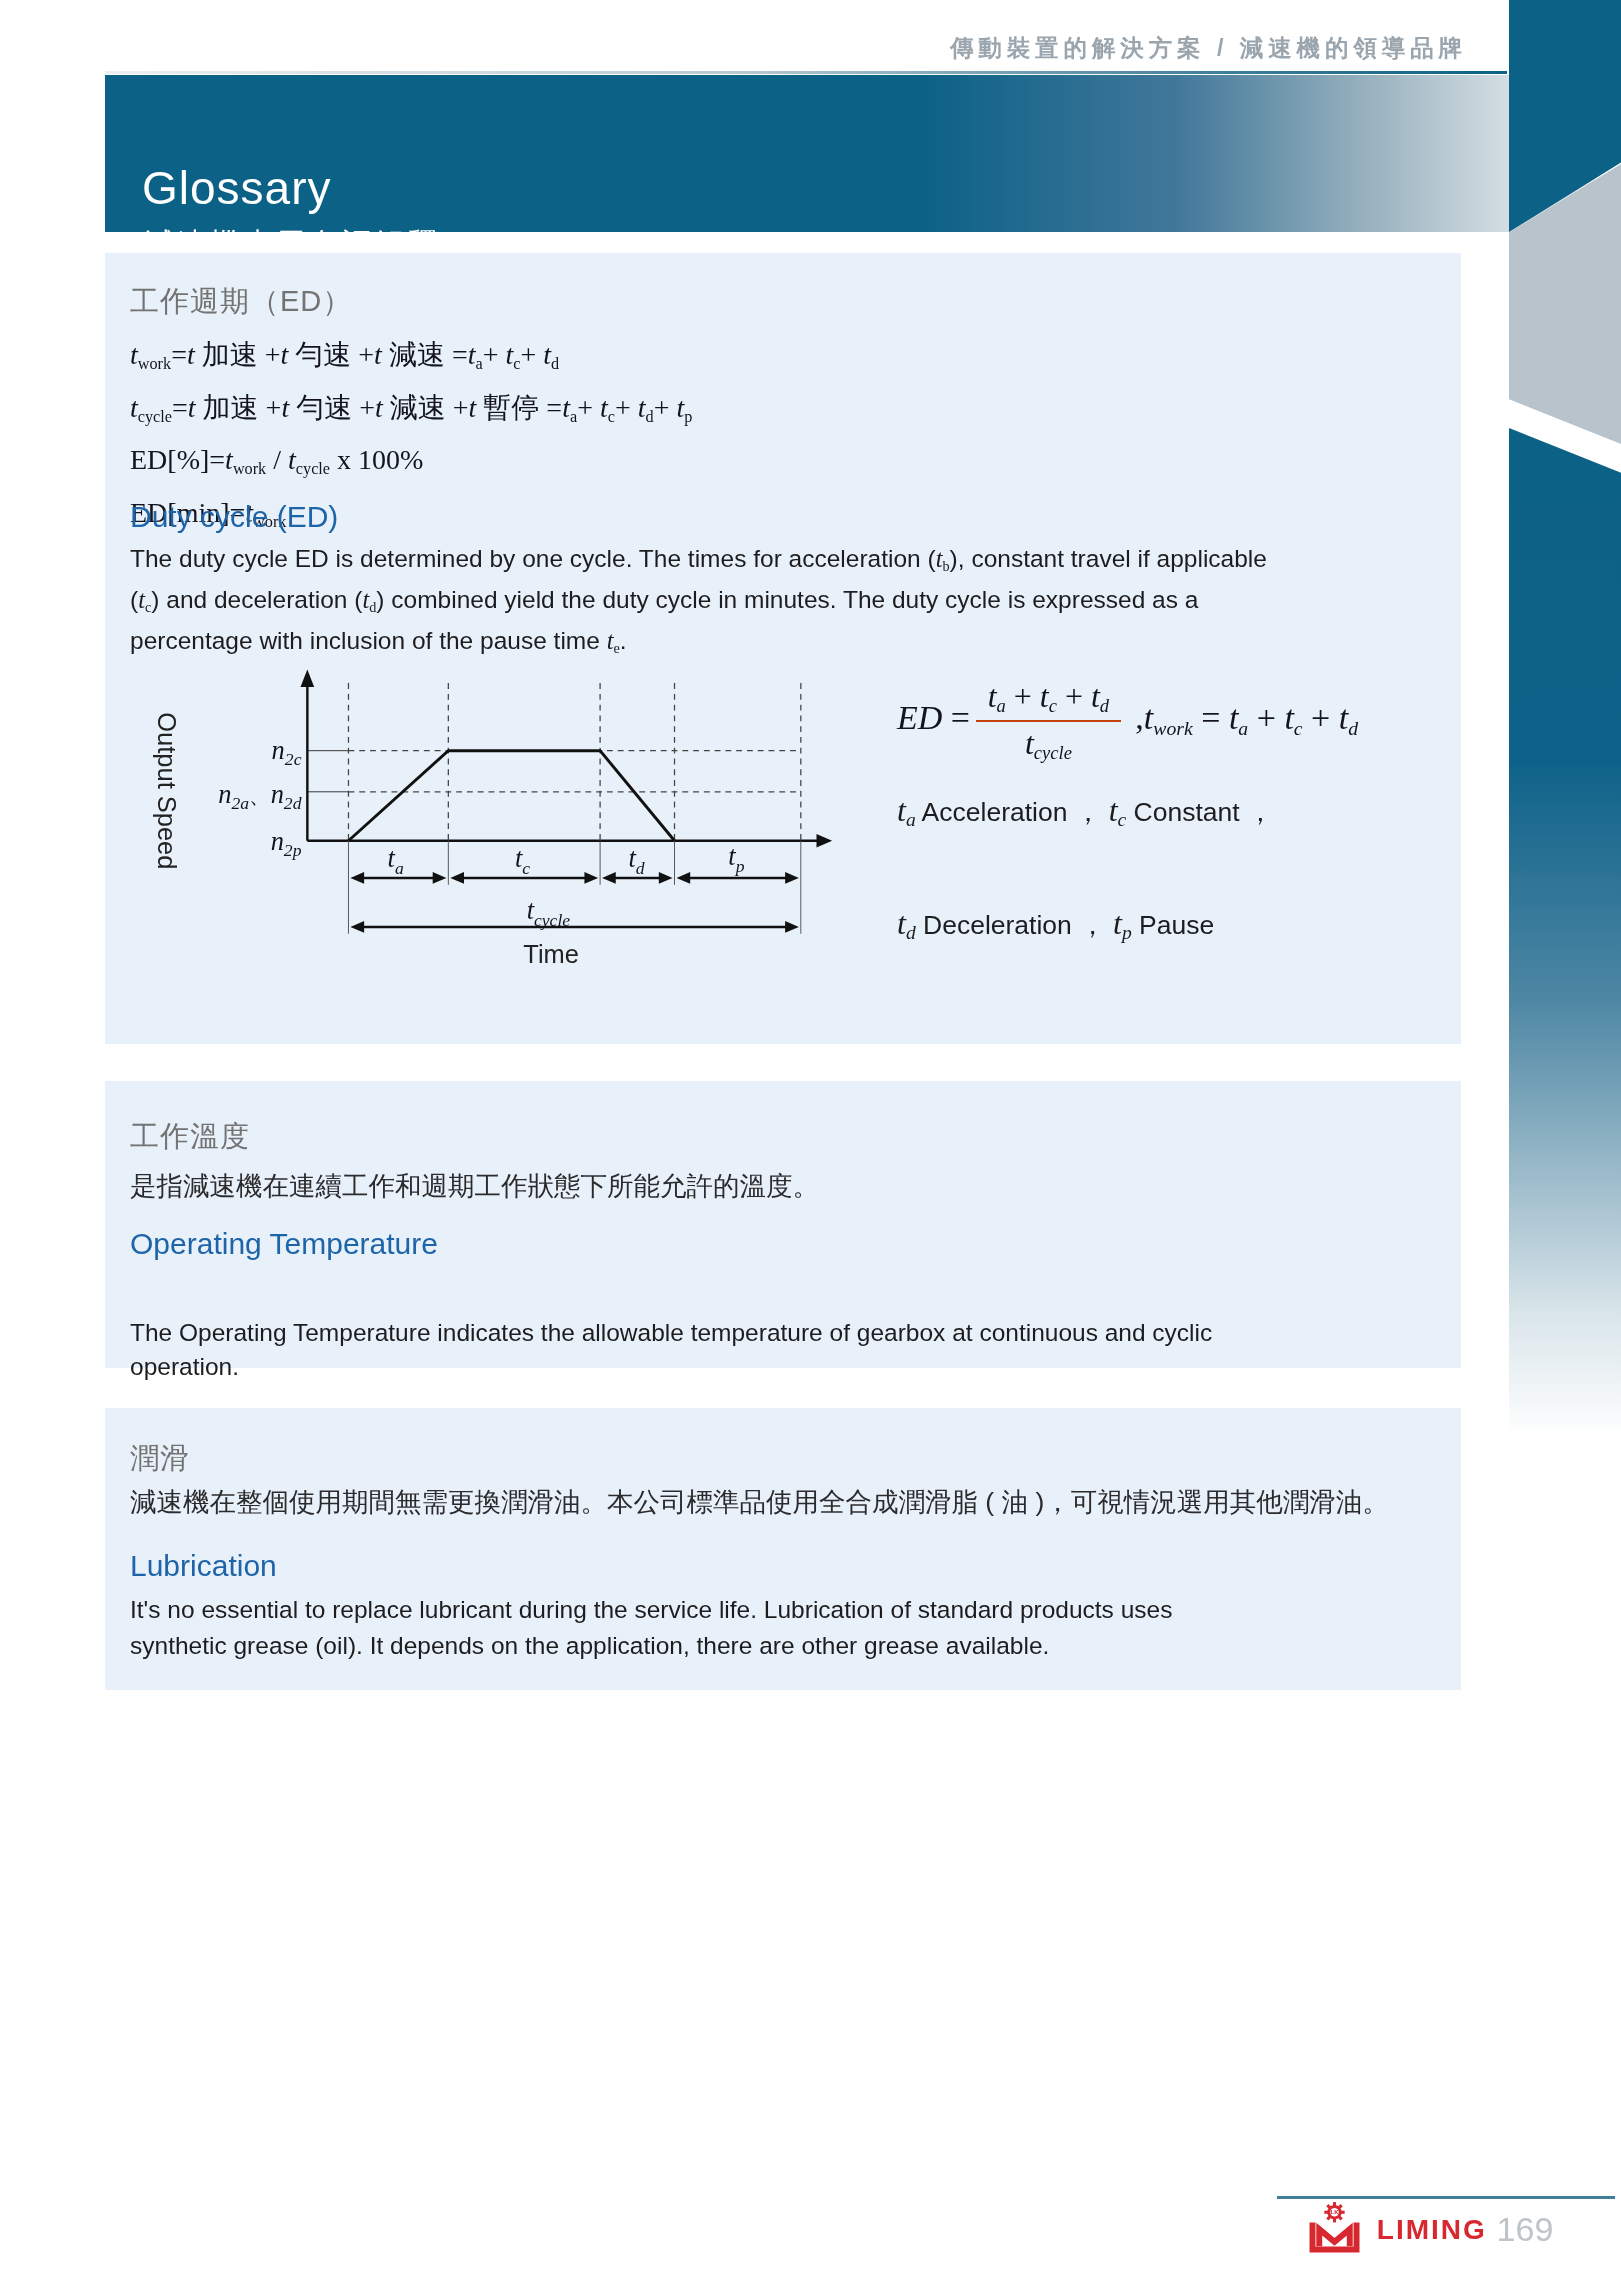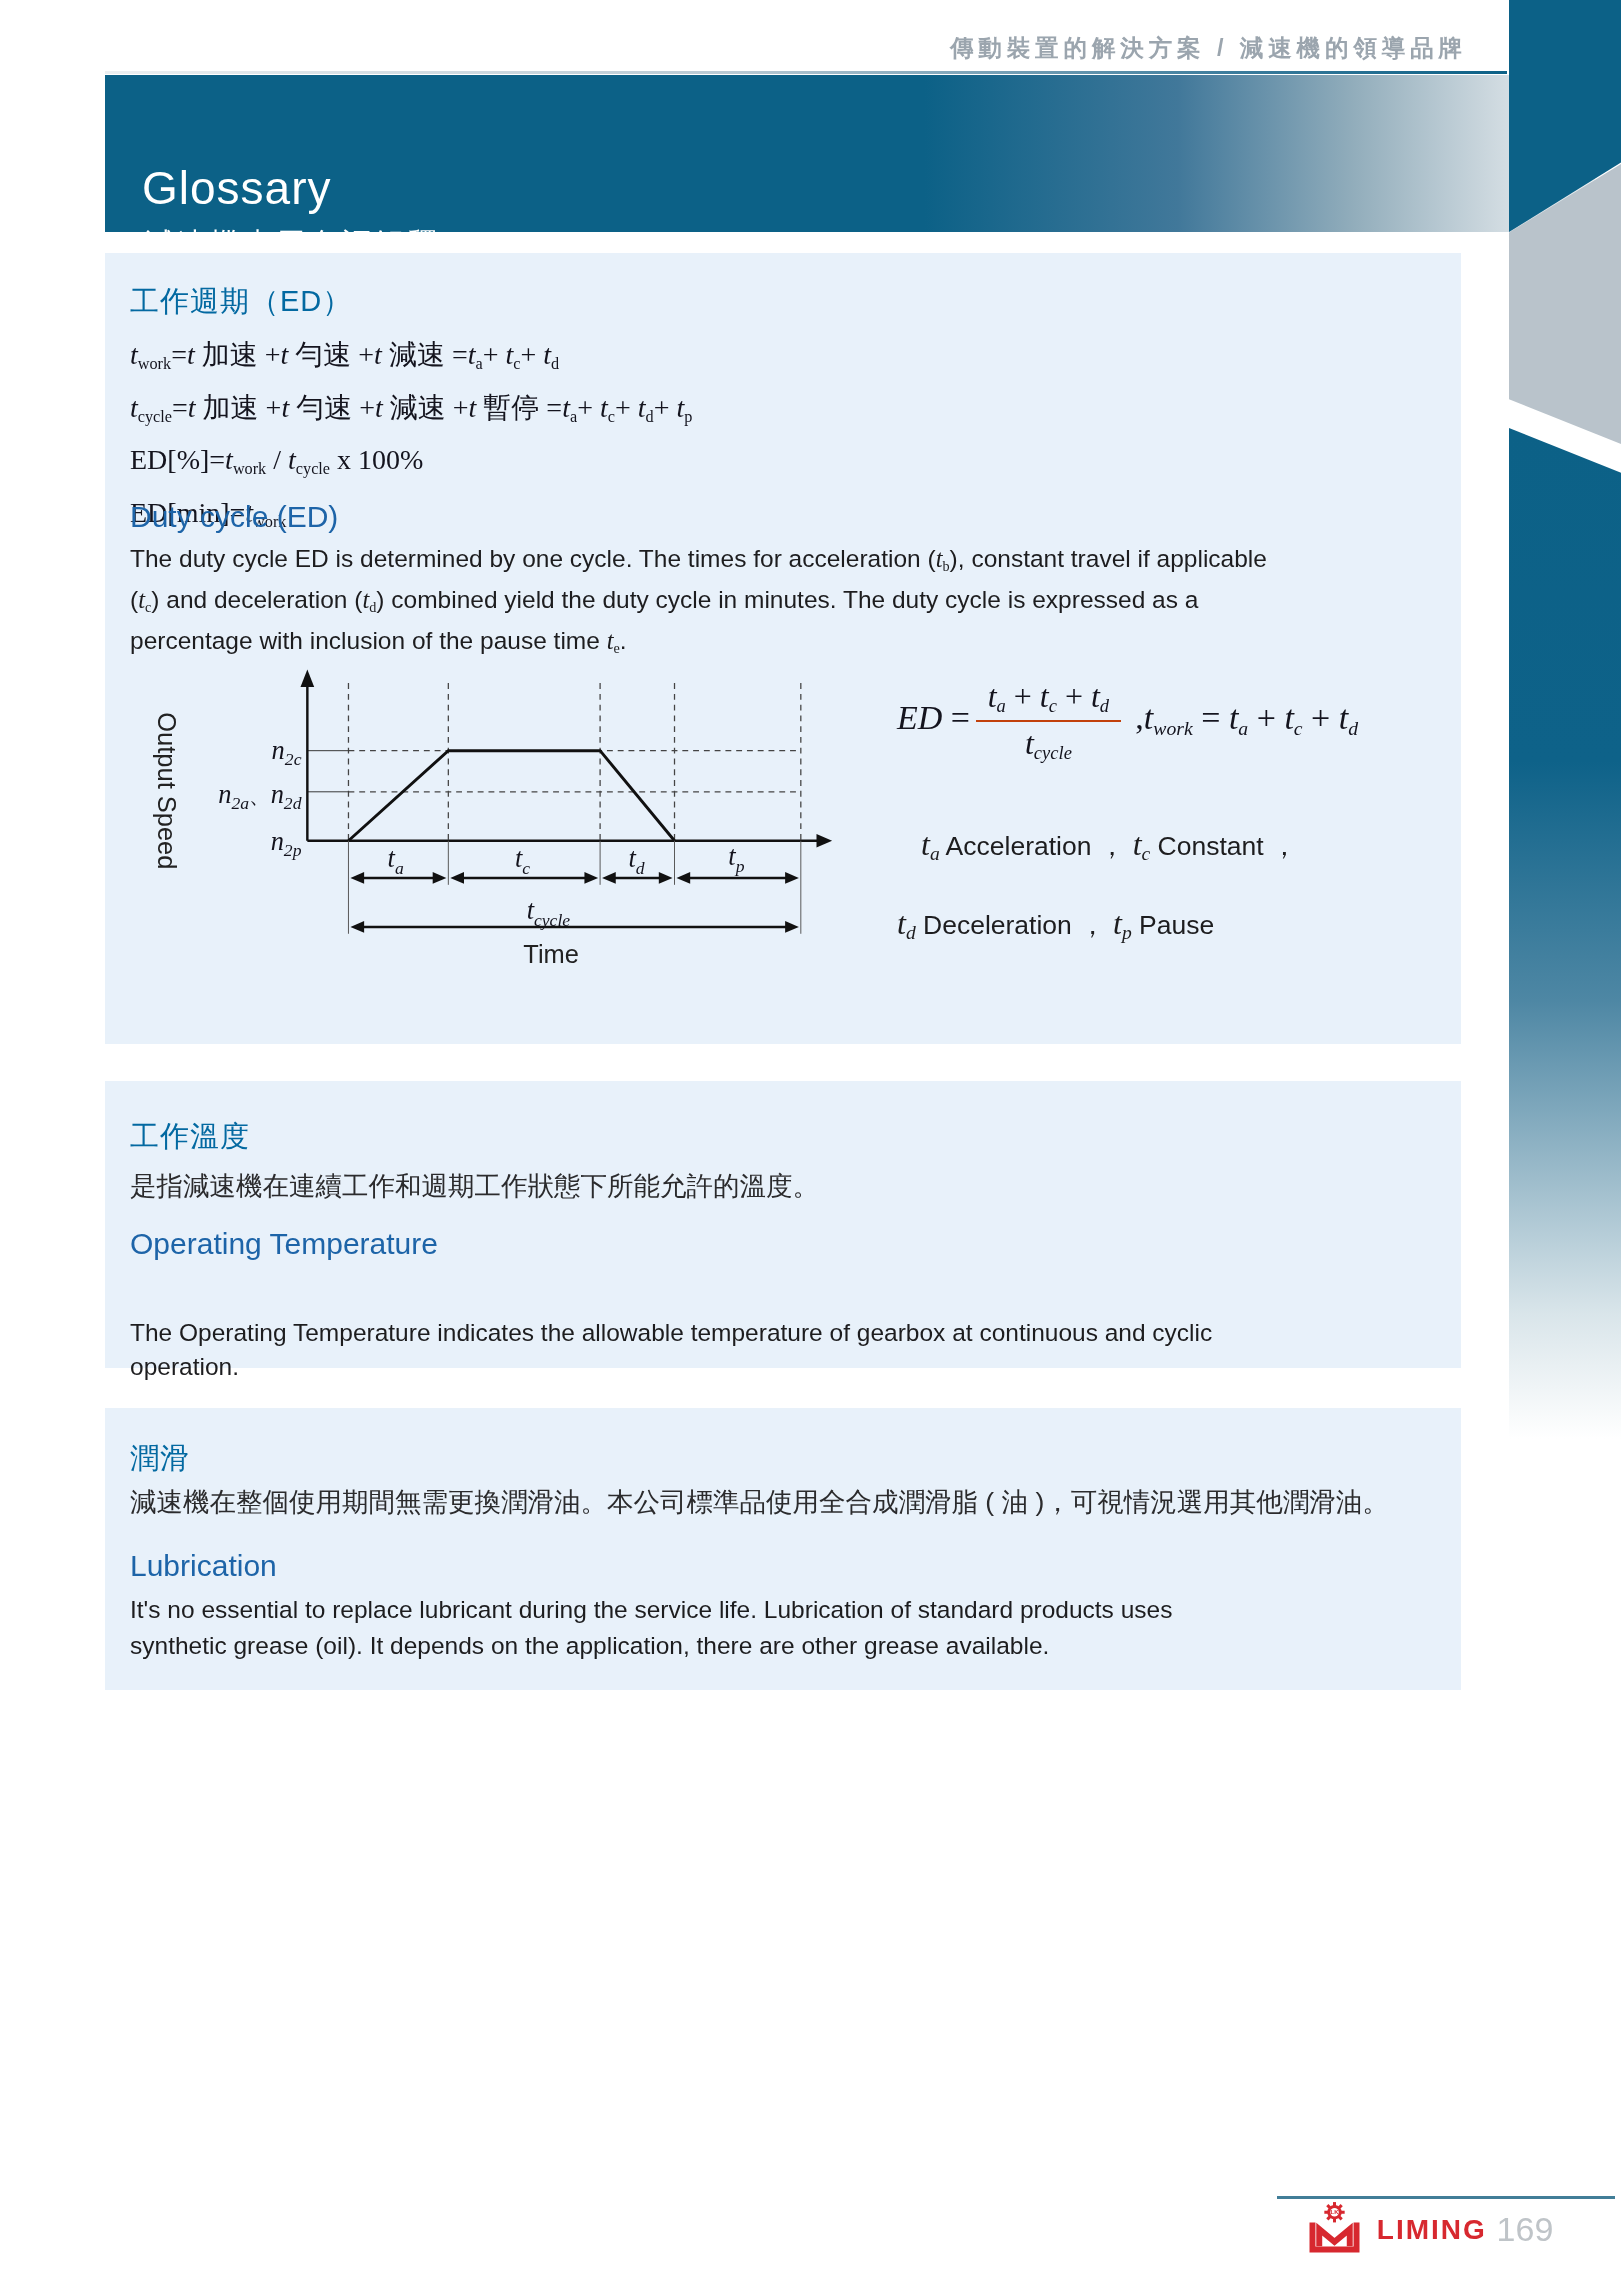--- a/index.html
+++ b/index.html
@@ -28,21 +28,21 @@
   #side-grad{top:428px;height:1042px;
      background:linear-gradient(180deg,#0c6187 0%,#0e6289 32%,#4e87a4 55%,#9dbccb 72%,#d9e5ea 85%,#ffffff 97%);
      clip-path:polygon(0 0,100% 4.3%,100% 100%,0 100%);}
 
   
   .panel{left:105px;width:1356px;background:#e8f1fa;}
   #panel-duty{top:253px;height:791px;}
   #panel-temp{top:1081px;height:287px;}
   #panel-lub{top:1408px;height:282px;}
 
-  .h-zh{font-size:29px;color:#0369a1;letter-spacing:1px;}
+  .h-zh{font-size:29px;color:#737373;letter-spacing:1px;}
   .h-en{font-size:30px;color:#1d64a8;}
   .body-en{font-size:24.5px;line-height:34px;color:#1d1d1f;}
   .body-zh{font-size:26.5px;color:#2b2b2d;}
 
   
   .formula{font-family:"Liberation Serif",serif;color:#14141e;}
   .seg-i{font-family:"Liberation Serif",serif;font-style:italic;}
   .seg-b{font-family:"Liberation Serif",serif;font-size:0.58em;vertical-align:-0.28em;}
   .seg-bi{font-family:"Liberation Serif",serif;font-style:italic;font-size:0.58em;vertical-align:-0.28em;}
   #duty-formulas{top:333px;left:130px;font-size:28px;line-height:44px;}
@@ -50,21 +50,21 @@
 
   
   #ed-formula{top:679px;left:897px;font-size:34px;}
   .frac{display:inline-flex;flex-direction:column;text-align:center;vertical-align:middle;
         margin:0 5.9px;font-size:0.94em;}
   .frac .num{border-bottom:2px solid #c2410c;padding:0 11.8px 2.9px;}
   .frac .den{padding-top:3.9px;}
   .legend{font-size:26.5px;color:#1d1d1f;}
   .legend .seg-i{font-size:32px;}
   .legend .seg-bi{font-size:19.6px;}
-  #legend-1{top:826px;left:897px;margin-left:24px;}
+  #legend-1{top:792px;left:897px;}
   #legend-2{top:905px;left:897px;}
 
   
   #diagram{top:642px;left:105px;}
   .svg-serif{font-family:"Liberation Serif",serif;font-style:italic;fill:#14141e;}
   .svg-sans{font-family:"Liberation Sans",sans-serif;fill:#222;}
 
   
   #footer-rule{top:2196px;left:1277px;width:338px;height:2.9px;background:#417e98;}
   #brand-row{top:2201px;left:1304px;display:flex;align-items:flex-end;}

